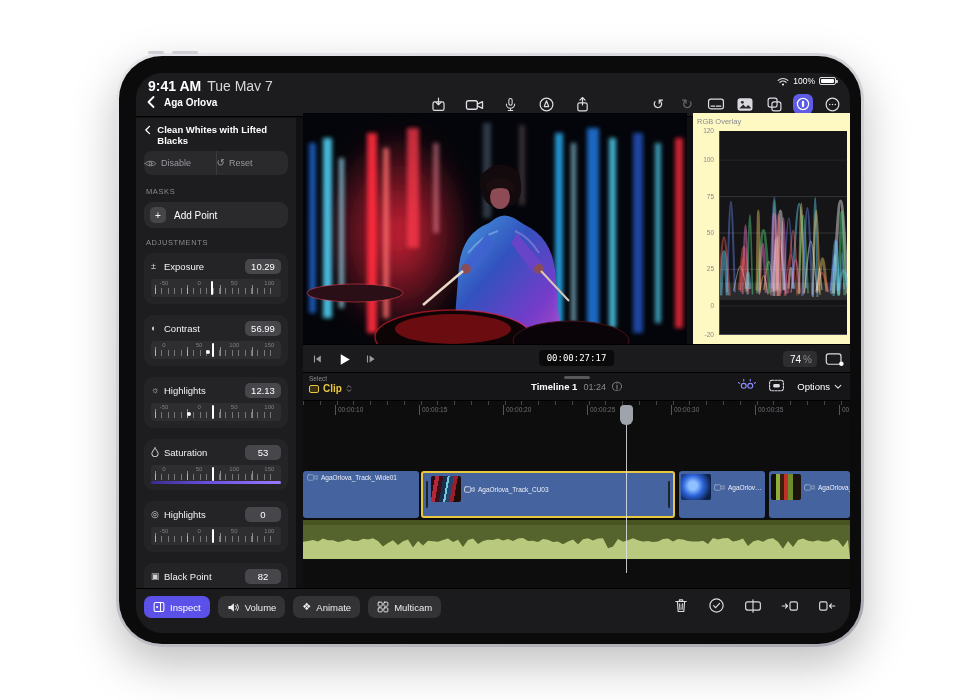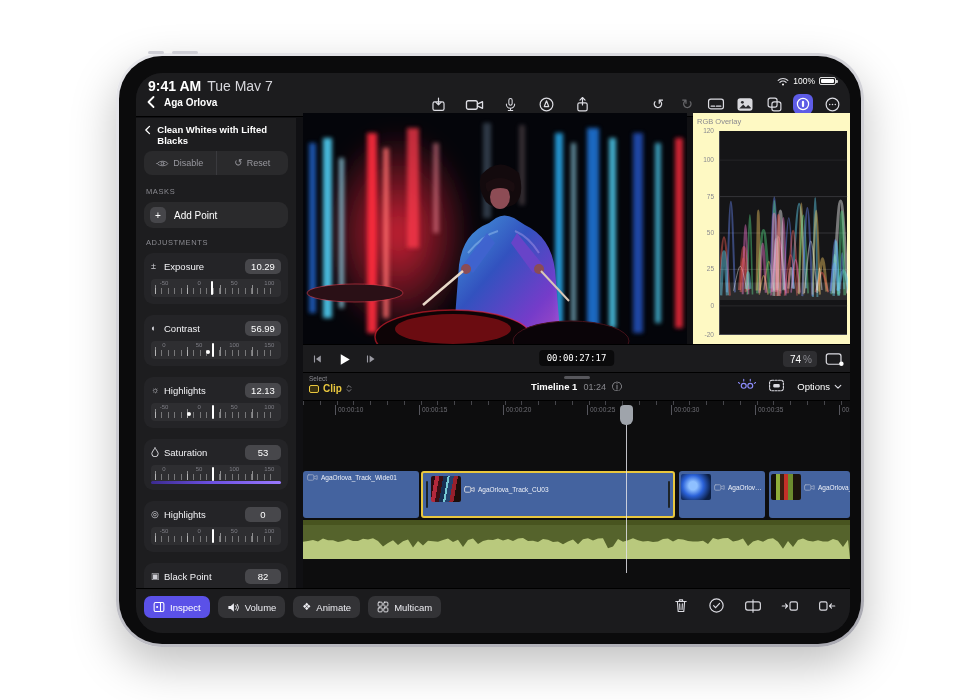--- a/index.html
+++ b/index.html
@@ -31,21 +31,21 @@
   .icbtn.purple{background:#5e5ce6;border-radius:6px;}
   .glyph{font-size:13px;line-height:1;color:#dcdce2;}
   svg.ic{display:block;}
   .st{stroke:#dcdce2;fill:none;stroke-width:1.4;stroke-linecap:round;stroke-linejoin:round;}
 
   
   .lpanel{position:absolute;left:0;top:45px;width:160px;height:470px;background:#1d1d1f;padding:6px 8px;overflow:hidden;}
   .lp-header{display:flex;align-items:flex-start;gap:6px;height:20px;margin-bottom:7px;}
   .lp-title{font-size:9.5px;font-weight:bold;color:#fff;}
   .lp-btns{display:flex;height:24px;background:#2a2a2c;border-radius:8px;margin-bottom:12px;overflow:hidden;}
-  .lp-btn{flex:1;display:flex;align-items:center;justify-content:center;gap:4px;color:#98989f;font-size:9px;}
+  .lp-btn{flex:1;display:flex;align-items:center;justify-content:flex-start;gap:4px;color:#98989f;font-size:9px;}
   .lp-btn+.lp-btn{border-left:1px solid #3a3a3e;}
   .lp-sec{font-size:7.5px;color:#8a8a90;letter-spacing:.6px;margin:6px 2px 6px;}
   .add-mask{height:26px;background:#2a2a2c;border-radius:9px;display:flex;align-items:center;gap:8px;padding:0 6px;margin-bottom:10px;}
   .plus-box{width:16px;height:16px;background:#46464a;border-radius:5px;color:#fff;font-size:11px;display:flex;align-items:center;justify-content:center;}
   .add-mask span{font-size:10px;color:#fff;}
   .adj-card{background:#242427;border-radius:9px;padding:6px 7px 7px;margin-bottom:11px;}
   .adj-card.gap{margin-top:7px;}
   .adj-row{display:flex;align-items:center;height:15px;margin-bottom:5px;}
   .adj-ic{width:13px;color:#cfcfd5;font-size:9px;line-height:1;}
   .adj-name{flex:1;font-size:9.5px;color:#f2f2f5;}

